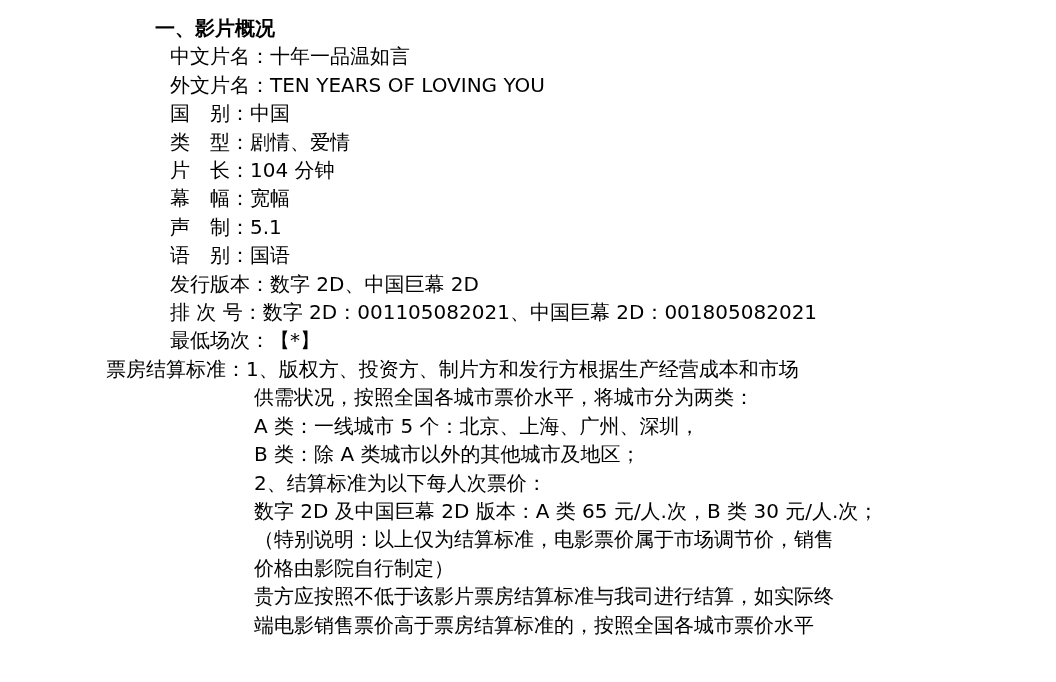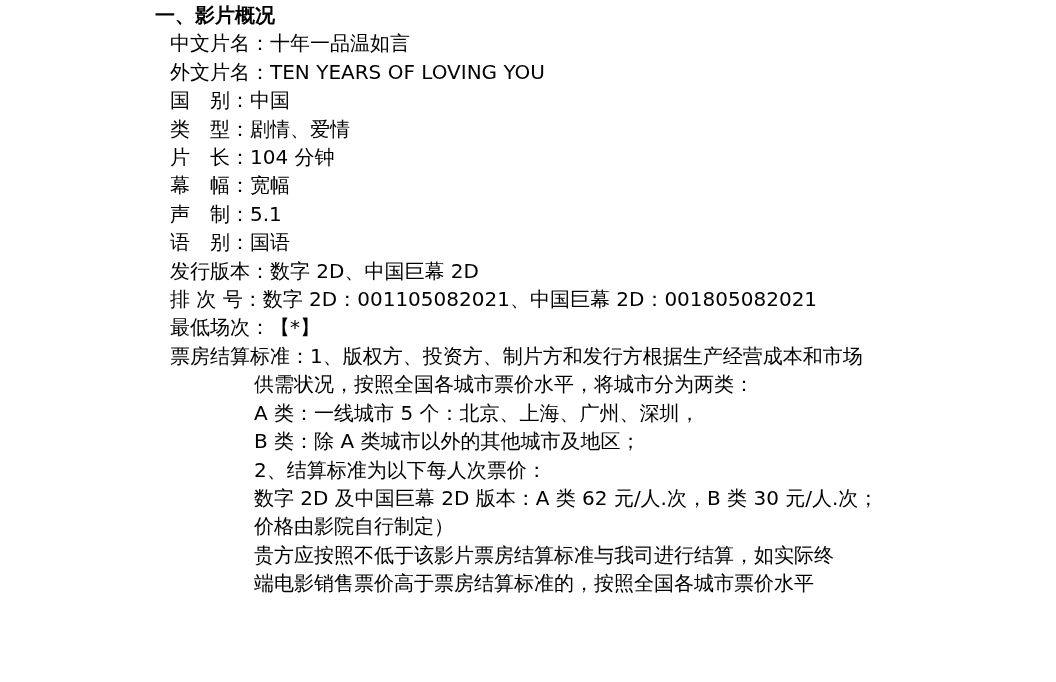--- a/index.html
+++ b/index.html
@@ -9,21 +9,21 @@
   }
   body {
     width: 1056px;
     height: 682px;
     overflow: hidden;
   }
   .page {
     box-sizing: border-box;
     width: 1056px;
     height: 682px;
-    padding: 1px 0 0 170px;
+    padding: 14px 0 0 170px;
     color: #000000;
     font-family: "DejaVu Sans", "Liberation Sans", sans-serif;
     font-size: 20px;
     line-height: 28.4px;
   }
   .heading {
     margin: 0 0 0 -15px;
     font-size: 20px;
     font-weight: bold;
     white-space: pre;
@@ -31,21 +31,21 @@
   .line {
     white-space: pre;
   }
   .label {
     white-space: pre;
   }
   .para .cont {
     margin-left: 84px;
   }
   .para .first {
-    margin-left: 110px;
+    margin-left: 46px;
     text-indent: -110px;
   }
 </style>
 </head>
 <body>
 
 <div class="page">
 
   <div class="heading">一、影片概况</div>
 
@@ -70,19 +70,20 @@
   <div class="line"><span class="label">排 次 号：</span><span class="value">数字 2D：001105082021、中国巨幕 2D：001805082021</span></div>
 
   <div class="line"><span class="label">最低场次：</span><span class="value">【*】</span></div>
 
   <div class="para">
     <div class="line first"><span class="label">票房结算标准：</span><span>1、版权方、投资方、制片方和发行方根据生产经营成本和市场</span></div>
     <div class="line cont">供需状况，按照全国各城市票价水平，将城市分为两类：</div>
     <div class="line cont">A 类：一线城市 5 个：北京、上海、广州、深圳，</div>
     <div class="line cont">B 类：除 A 类城市以外的其他城市及地区；</div>
     <div class="line cont">2、结算标准为以下每人次票价：</div>
-    <div class="line cont">数字 2D 及中国巨幕 2D 版本：A 类 62 元/人.次，B 类 30 元/人.次；</div>
+    <div class="line cont">数字 2D 及中国巨幕 2D 版本：A 类 65 元/人.次，B 类 30 元/人.次；</div>
+    <div class="line cont">（特别说明：以上仅为结算标准，电影票价属于市场调节价，销售</div>
     <div class="line cont">价格由影院自行制定）</div>
     <div class="line cont">贵方应按照不低于该影片票房结算标准与我司进行结算，如实际终</div>
     <div class="line cont">端电影销售票价高于票房结算标准的，按照全国各城市票价水平</div>
   </div>
 
 </div>
 
 </body></html>

